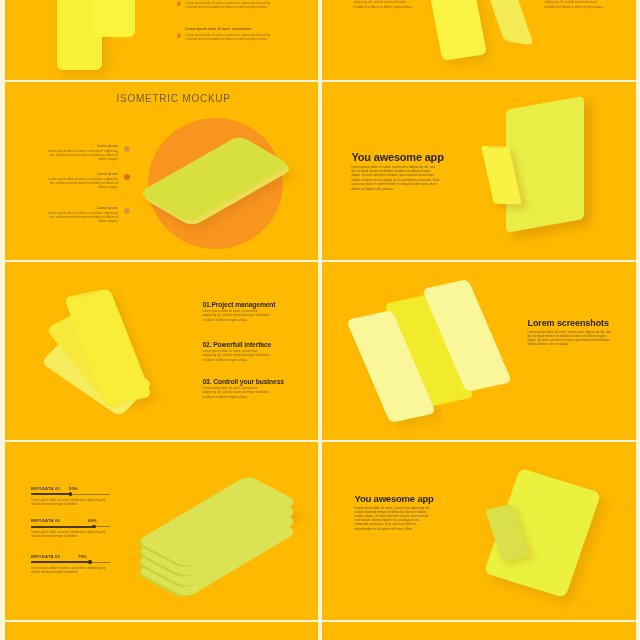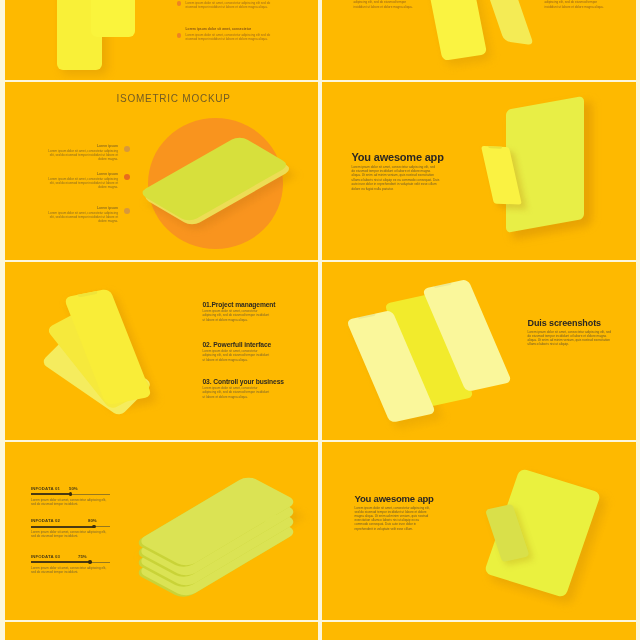--- a/index.html
+++ b/index.html
@@ -198,21 +198,21 @@
   </div>
   <div class="slide r2 cR">
     <div class="ap apS"></div>
     <div class="ap ap2"></div>
     <div class="ap ap1">
         <span class="anotch"></span>
       </div>
     <div class="ap ap3">
         <span class="anotch"></span>
       </div>
-    <div class="ttl s6ttl">Duis screenshots</div>
+    <div class="ttl s6ttl">Lorem screenshots</div>
     <div class="lorem s6body">Lorem ipsum dolor sit amet, consectetur adipiscing elit, sed do eiusmod tempor incididunt ut labore et dolore magna aliqua. Ut enim ad minim veniam, quis nostrud exercitation ullamco laboris nisi ut aliquip.</div>
   </div>
   <div class="slide r3 cL">
     <div class="stk stkS"></div>
     <div class="stk stk4"></div>
     <div class="stk stk3"></div>
     <div class="stk stk2"></div>
     <div class="stk stk1">
         <i class="stkNotch"></i>
       </div>

